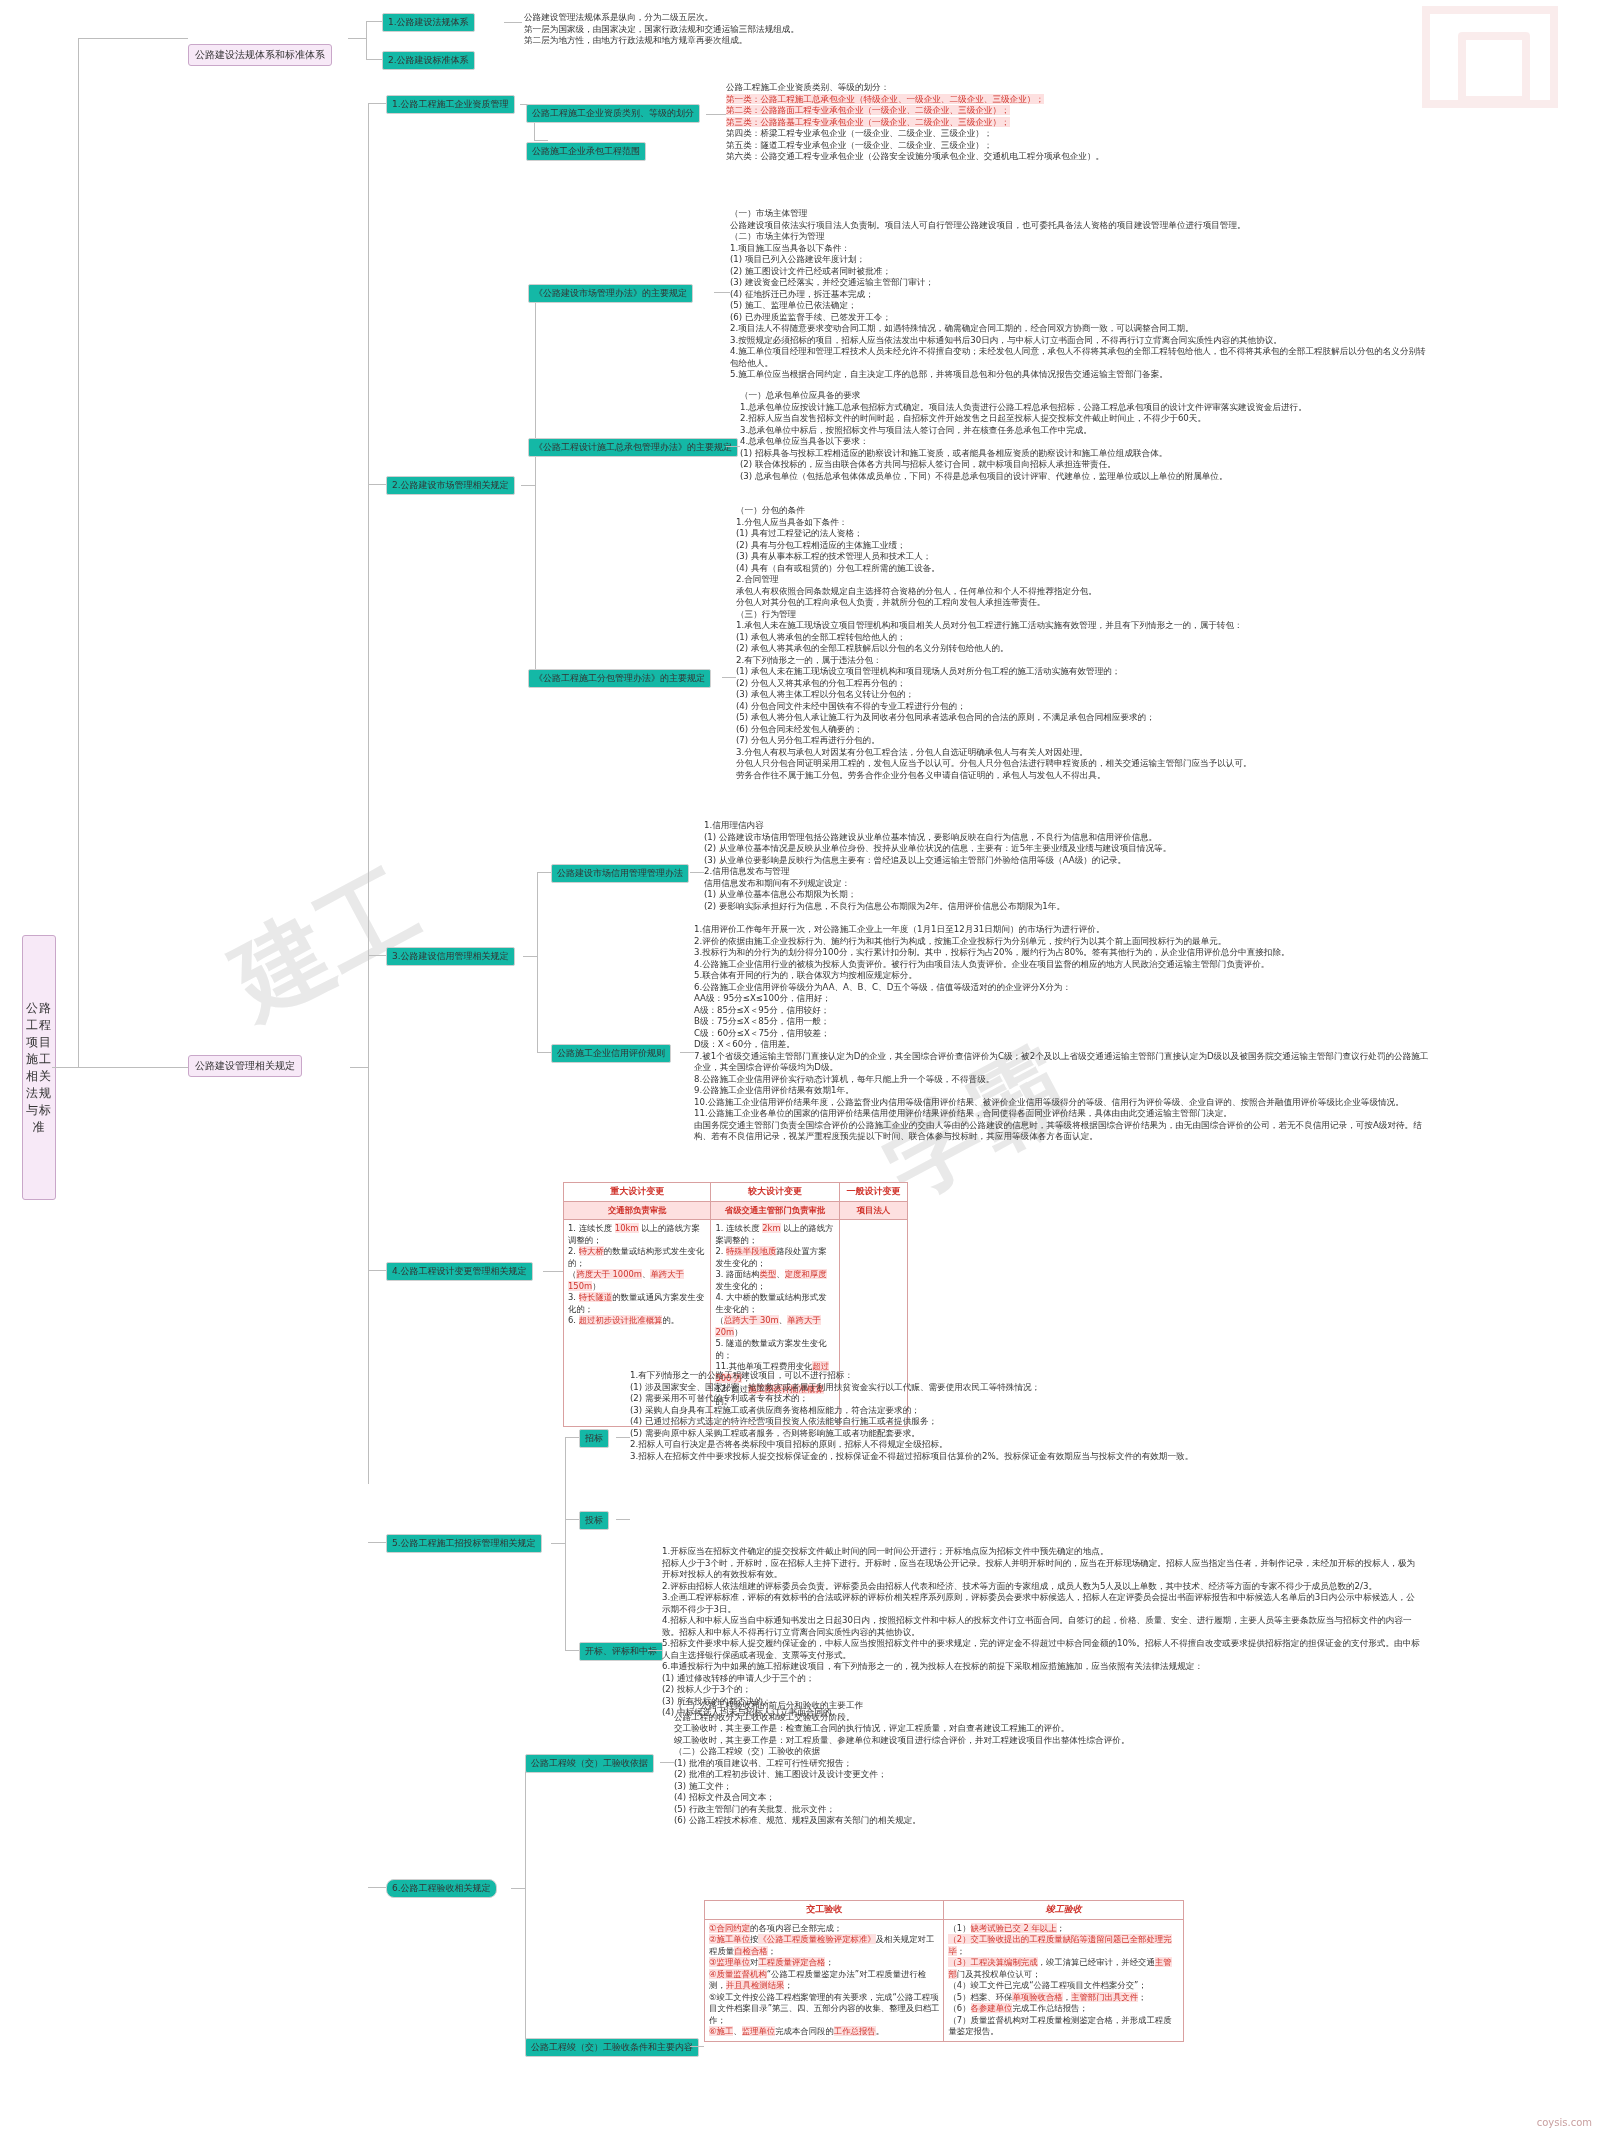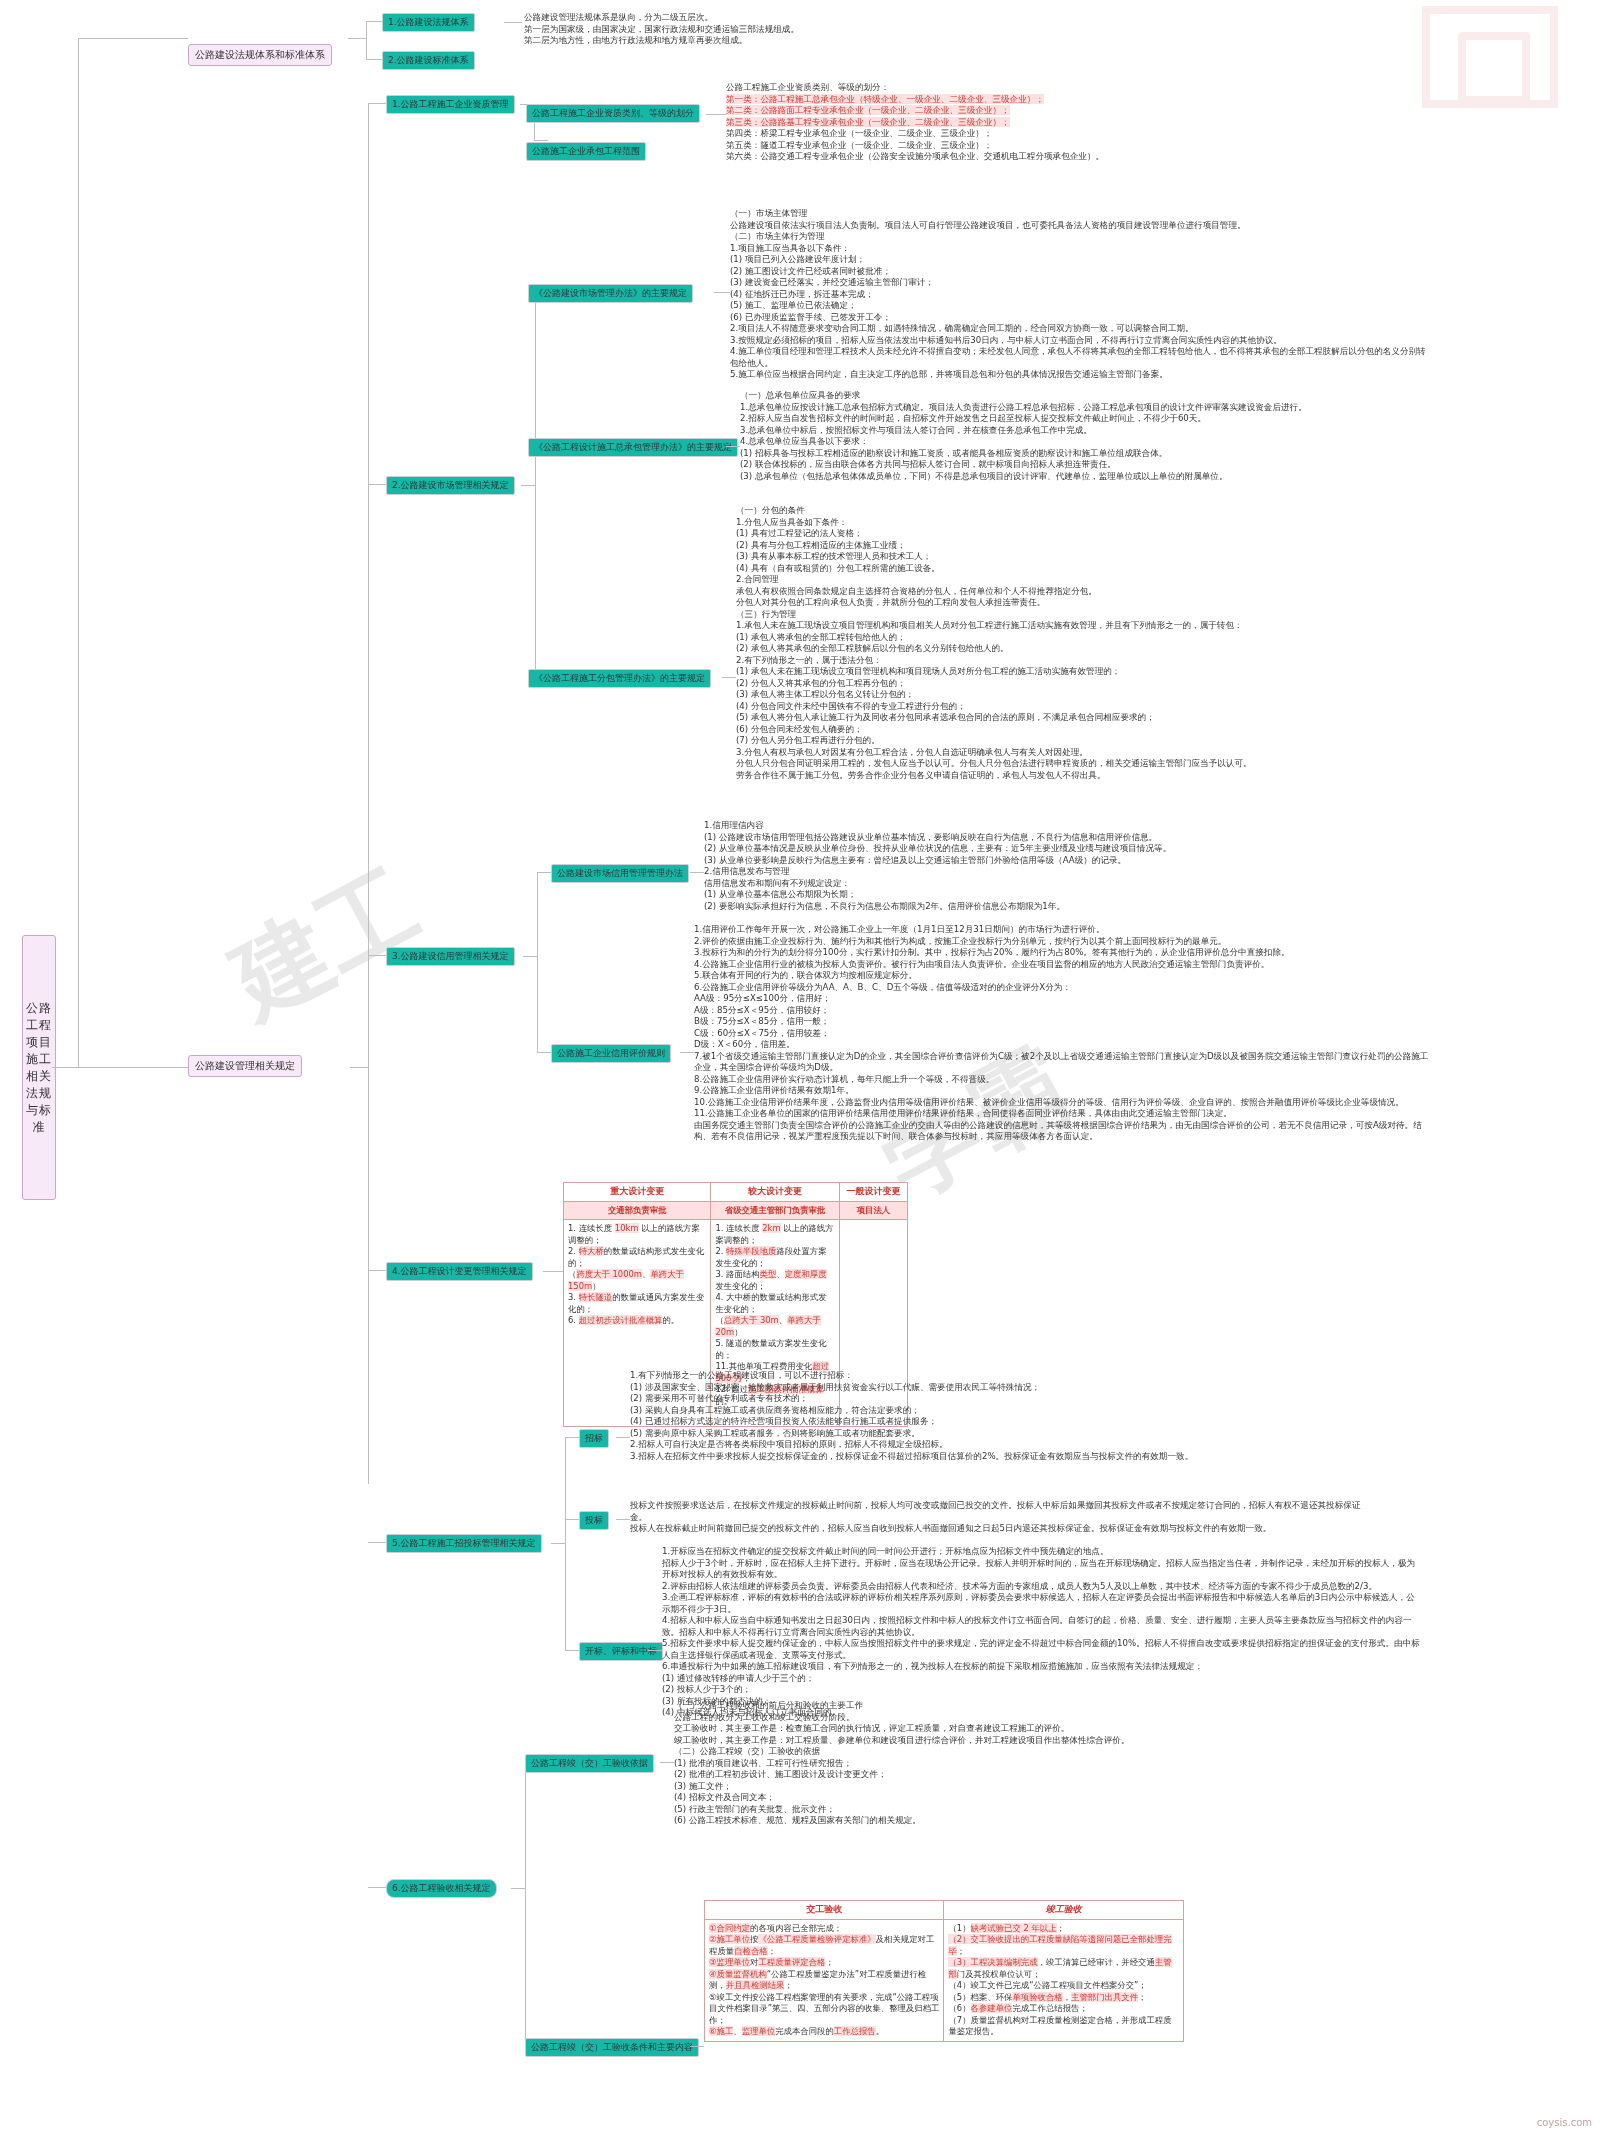--- a/index.html
+++ b/index.html
@@ -302,22 +302,20 @@
    (3) 采购人自身具有工程施工或者供应商务资格相应能力，符合法定要求的；
    (4) 已通过招标方式选定的特许经营项目投资人依法能够自行施工或者提供服务；
    (5) 需要向原中标人采购工程或者服务，否则将影响施工或者功能配套要求。
 2.招标人可自行决定是否将各类标段中项目招标的原则，招标人不得规定全级招标。
 3.招标人在招标文件中要求投标人提交投标保证金的，投标保证金不得超过招标项目估算价的2%。投标保证金有效期应当与投标文件的有效期一致。</div>
 
   <div class="lbl" style="left:579px;top:1511px;">
     <span>投标</span>
   </div>
   <div class="ln lnh" style="left:616px;top:1519px;width:14px;"></div>
-  <div class="txt" style="left:630px;top:1500px;width:740px;">投标文件按照要求送达后，在投标文件规定的投标截止时间前，投标人均可改变或撤回已投交的文件。投标人中标后如果撤回其投标文件或者不按规定签订合同的，招标人有权不退还其投标保证金。
-投标人在投标截止时间前撤回已提交的投标文件的，招标人应当自收到投标人书面撤回通知之日起5日内退还其投标保证金。投标保证金有效期与投标文件的有效期一致。</div>
 
   <div class="lbl" style="left:579px;top:1642px;">
     <span>开标、评标和中标</span>
   </div>
   <div class="ln lnh" style="left:648px;top:1650px;width:14px;"></div>
   <div class="txt" style="left:662px;top:1546px;width:760px;">1.开标应当在招标文件确定的提交投标文件截止时间的同一时间公开进行；开标地点应为招标文件中预先确定的地点。
 招标人少于3个时，开标时，应在招标人主持下进行。开标时，应当在现场公开记录。投标人并明开标时间的，应当在开标现场确定。招标人应当指定当任者，并制作记录，未经加开标的投标人，极为开标对投标人的有效投标有效。
 2.评标由招标人依法组建的评标委员会负责。评标委员会由招标人代表和经济、技术等方面的专家组成，成员人数为5人及以上单数，其中技术、经济等方面的专家不得少于成员总数的2/3。
 3.企画工程评标标准，评标的有效标书的合法或评标的评标价相关程序系列原则，评标委员会要求中标候选人，招标人在定评委员会提出书面评标报告和中标候选人名单后的3日内公示中标候选人，公示期不得少于3日。
 4.招标人和中标人应当自中标通知书发出之日起30日内，按照招标文件和中标人的投标文件订立书面合同。自签订的起，价格、质量、安全、进行履期，主要人员等主要条款应当与招标文件的内容一致。招标人和中标人不得再行订立背离合同实质性内容的其他协议。

